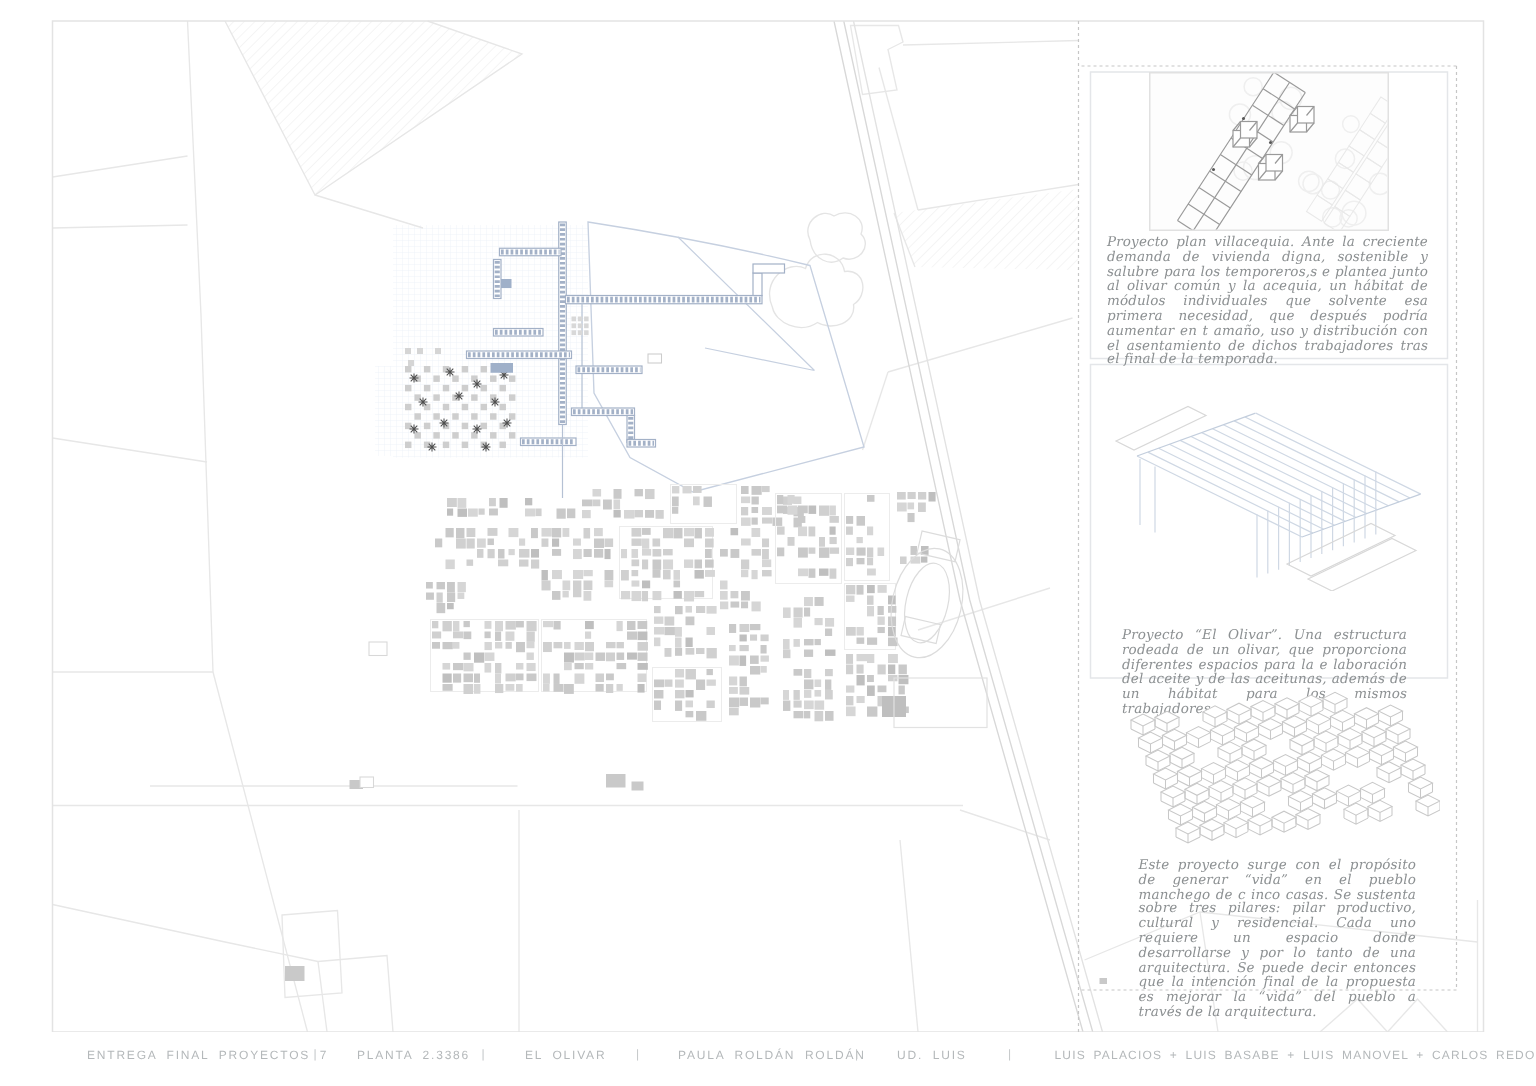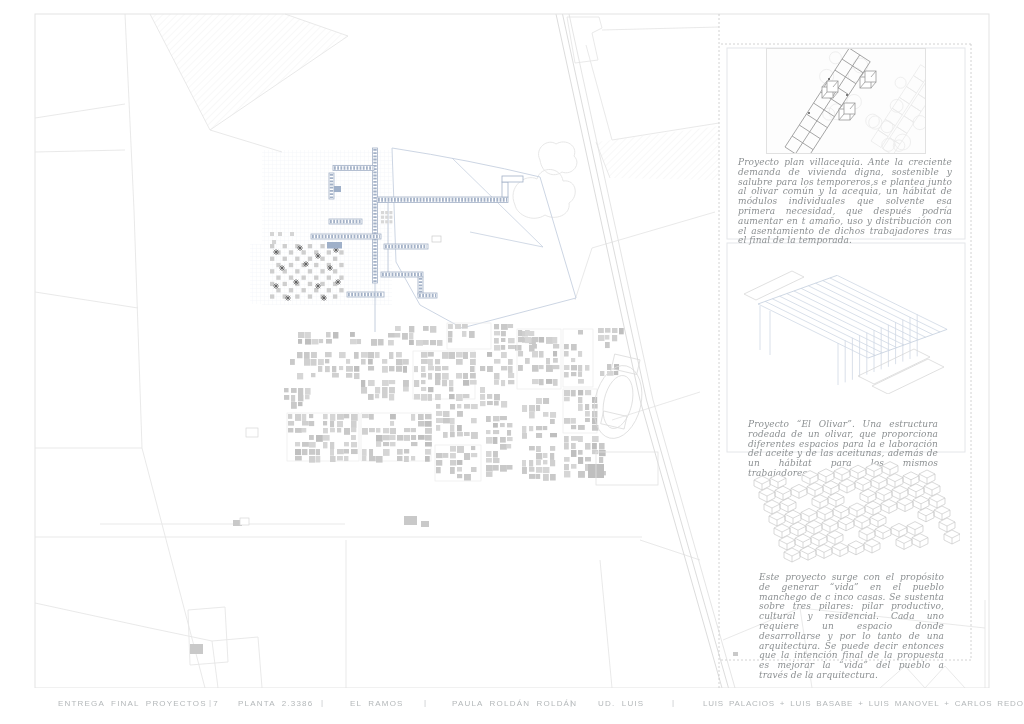--- a/index.html
+++ b/index.html
@@ -882,21 +882,21 @@
         </g>
       </svg>
     <div class="panel-text" style="left:759px;top:573px;width:185px">Este proyecto surge con el propósito de generar “vida” en el pueblo manchego de c inco casas. Se sustenta sobre tres pilares: pilar productivo, cultural y residencial. Cada uno requiere un espacio donde desarrollarse y por lo tanto de una arquitectura. Se puede decir entonces que la intención final de la propuesta es mejorar la “vida” del pueblo a través de la arquitectura.</div>
   </div>
 
   <div id="titleblock">
     <span class="tb-item" style="left:58px">ENTREGA FINAL PROYECTOS 7</span>
     <span class="tb-sep" style="left:209px">|</span>
     <span class="tb-item" style="left:238px">PLANTA 2.3386</span>
     <span class="tb-sep" style="left:321px">|</span>
-    <span class="tb-item" style="left:350px">EL RAMOS</span>
+    <span class="tb-item" style="left:350px">EL OLIVAR</span>
     <span class="tb-sep" style="left:424px">|</span>
     <span class="tb-item" style="left:452px">PAULA ROLDÁN ROLDÁN</span>
     <span class="tb-sep" style="left:570px">|</span>
     <span class="tb-item" style="left:598px">UD. LUIS</span>
     <span class="tb-sep" style="left:672px">|</span>
     <span class="tb-item tb-small" style="left:703px">LUIS PALACIOS + LUIS BASABE + LUIS MANOVEL + CARLOS REDONDO</span>
   </div>
 </div>
 
 </body></html>

